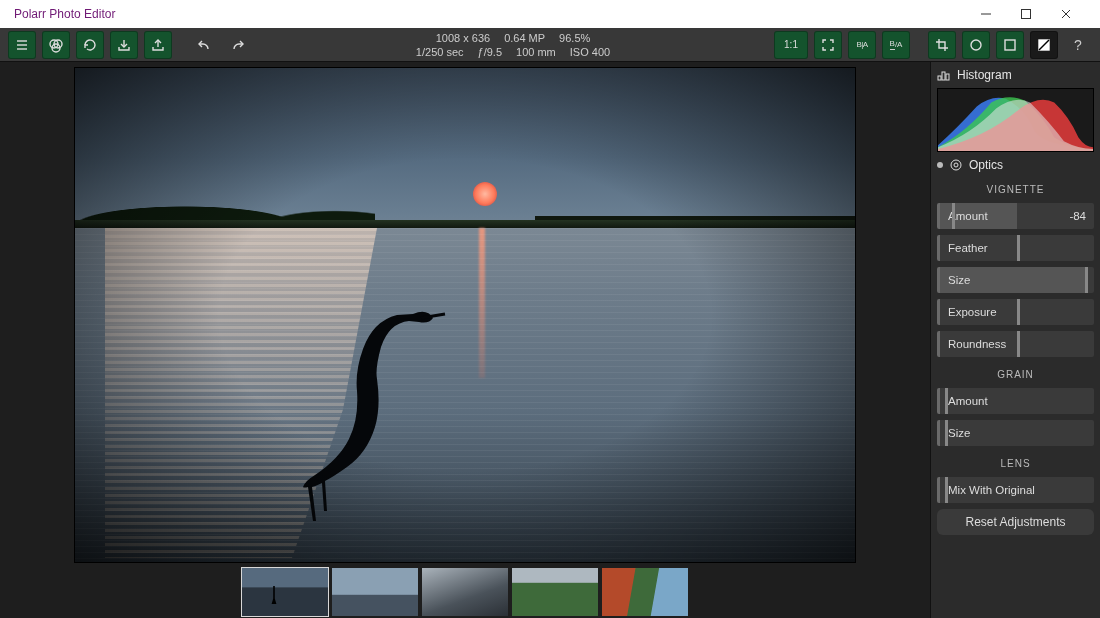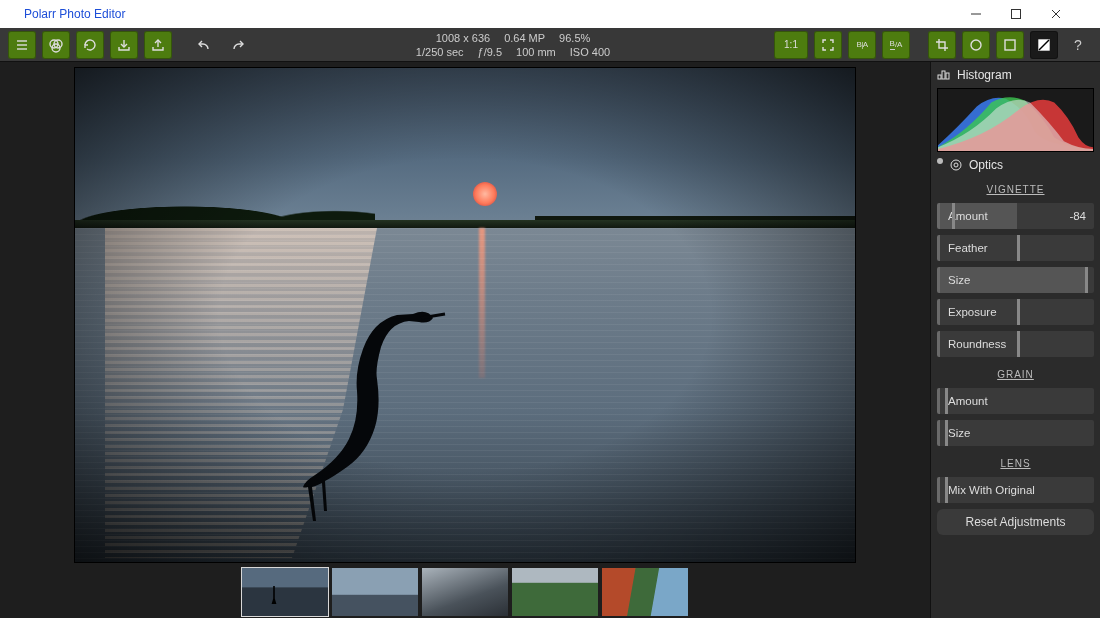--- a/index.html
+++ b/index.html
@@ -11,29 +11,29 @@
     --panel-head:#363636;
     --slider-track:#4a4a4a;
     --slider-fill:#777;
     --txt:#cccccc;
     --txt-dim:#999;
     --accent:#4d9ae6;
   }
   *{box-sizing:border-box;font-family:"Segoe UI",Arial,sans-serif;}
   body{margin:0;width:1100px;height:618px;background:#1e1e1e;color:var(--txt);overflow:hidden;font-size:12px;}
   
-  .titlebar{height:28px;background:#fff;color:#1d4ed8;display:flex;align-items:center;padding:0 24px;}
+  .titlebar{height:28px;background:#fff;color:#701a75;display:flex;align-items:center;padding:0 14px;}
   .titlebar .title{flex:1;font-size:12px;}
   .winbtns{display:flex;gap:0;}
   .winbtn{width:40px;height:28px;display:flex;align-items:center;justify-content:center;}
   .winbtn svg{stroke:#333;}
   
   .toolbar{height:34px;background:#383838;display:flex;align-items:center;padding:0 8px;border-bottom:1px solid #111;}
   .tbgroup{display:flex;gap:6px;align-items:center;}
-  .tbtn{width:28px;height:28px;border-radius:3px;background:#4d7c0f;display:flex;align-items:center;justify-content:center;box-shadow:inset 0 0 0 1px rgba(0,0,0,.3);}
+  .tbtn{width:28px;height:28px;border-radius:3px;background:#14532d;display:flex;align-items:center;justify-content:center;box-shadow:inset 0 0 0 1px rgba(0,0,0,.3);}
   .tbtn.flat{background:transparent;box-shadow:none;}
   .tbtn.active{background:#1a1a1a;}
   .tbtn.active svg{stroke:#fff;fill:#fff;}
   .tbtn svg{stroke:#ddd;fill:none;stroke-width:1.4;}
   .spacer{flex:1;}
   .meta{display:flex;flex-direction:column;align-items:center;gap:2px;color:var(--txt);font-size:11px;}
   .meta .row{display:flex;gap:14px;}
   
   .workspace{position:absolute;top:62px;left:0;right:170px;bottom:0;background:#1e1e1e;display:flex;flex-direction:column;align-items:center;}
   .canvas{margin-top:6px;width:780px;height:494px;background:#000;position:relative;overflow:hidden;box-shadow:0 0 0 1px #000;}
@@ -56,25 +56,25 @@
   .vignette{position:absolute;inset:0;pointer-events:none;background:radial-gradient(ellipse 70% 70% at 50% 50%,transparent 45%,rgba(0,0,0,.7) 100%);}
   .heron{position:absolute;left:228px;top:240px;width:160px;height:250px;}
   .heron svg{width:100%;height:100%;}
   
   .filmstrip{margin-top:6px;display:flex;gap:4px;}
   .thumb{width:86px;height:48px;background:#555;position:relative;overflow:hidden;}
   .thumb.sel{outline:2px solid #d8d8d8;outline-offset:-1px;}
   .thumb .tsky{position:absolute;inset:0;}
   
   .sidebar{position:absolute;top:62px;right:0;width:170px;bottom:0;background:#2b2b2b;border-left:1px solid #111;overflow:hidden;padding:6px 6px 0 6px;display:flex;flex-direction:column;gap:6px;}
-  .panelhead{display:flex;align-items:flex-start;gap:6px;font-size:12px;color:#e5e5e5;}
+  .panelhead{display:flex;align-items:center;gap:6px;font-size:12px;color:#e5e5e5;}
   .panelhead svg{stroke:#ddd;fill:none;}
   .histo{width:100%;height:64px;background:#1a1a1a;border:1px solid #000;position:relative;overflow:hidden;}
   .histo svg{position:absolute;inset:0;}
-  .sectionlabel{font-size:10px;letter-spacing:1px;color:#bbb;text-align:center;margin:6px 0 2px;text-decoration:underline;}
+  .sectionlabel{font-size:10px;letter-spacing:1px;color:#bbb;text-align:center;margin:6px 0 2px;}
   .bullet{width:6px;height:6px;border-radius:50%;background:#bbb;display:inline-block;}
   .slider{position:relative;height:26px;background:#3a3a3a;border-radius:2px;display:flex;align-items:center;padding:0 8px;overflow:hidden;border-left:3px solid #6a6a6a;}
   .slider .label{flex:1;font-size:11.5px;color:#ddd;z-index:2;}
   .slider .val{font-size:11.5px;color:#ddd;z-index:2;}
   .slider .fill{position:absolute;top:0;bottom:0;left:0;background:#555;z-index:1;}
   .slider .handle{position:absolute;top:0;bottom:0;width:3px;background:#888;z-index:3;}
   .resetbtn{height:26px;background:#3a3a3a;border-radius:6px;display:flex;align-items:center;justify-content:center;font-size:12px;color:#ddd;}
 </style>
 </head>
 <body>

